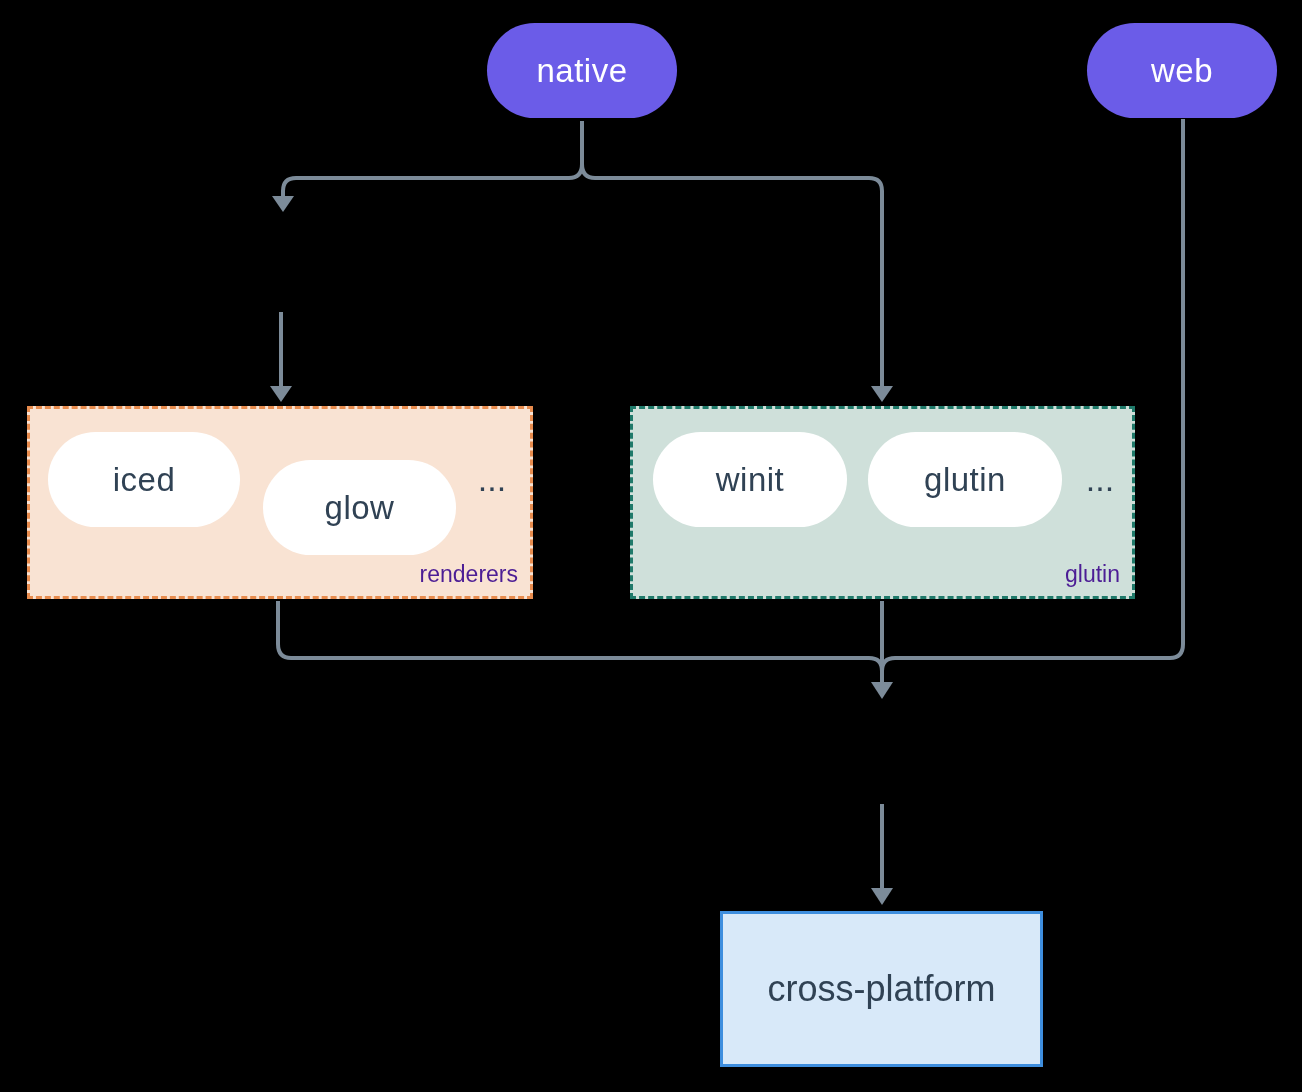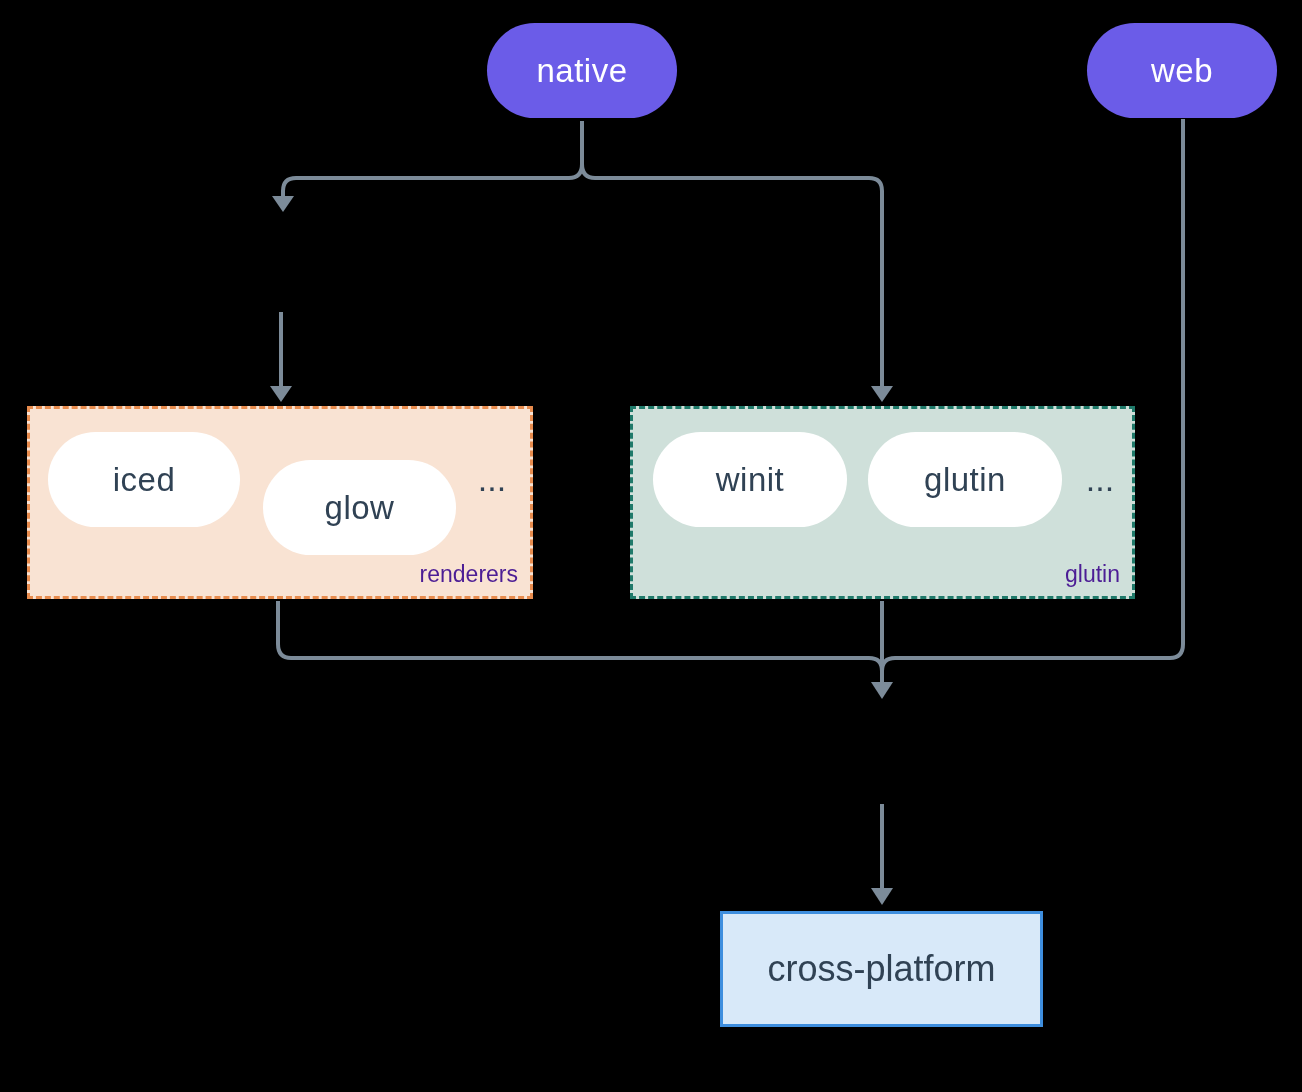--- a/index.html
+++ b/index.html
@@ -96,21 +96,21 @@
     bottom: 8px;
     font-size: 23px;
     color: #4c1d95;
   }
 
   .app-box {
     position: absolute;
     left: 720px; top: 911px;
     box-sizing: border-box;
     width: 323px;
-    height: 116px;
+    height: 156px;
     background: #d8e9f9;
     border: 3px solid #3e8ede;
     display: flex;
     flex-direction: column;
     align-items: center;
     justify-content: center;
     gap: 26px;
     font-size: 36px;
     color: #304254;
   }

